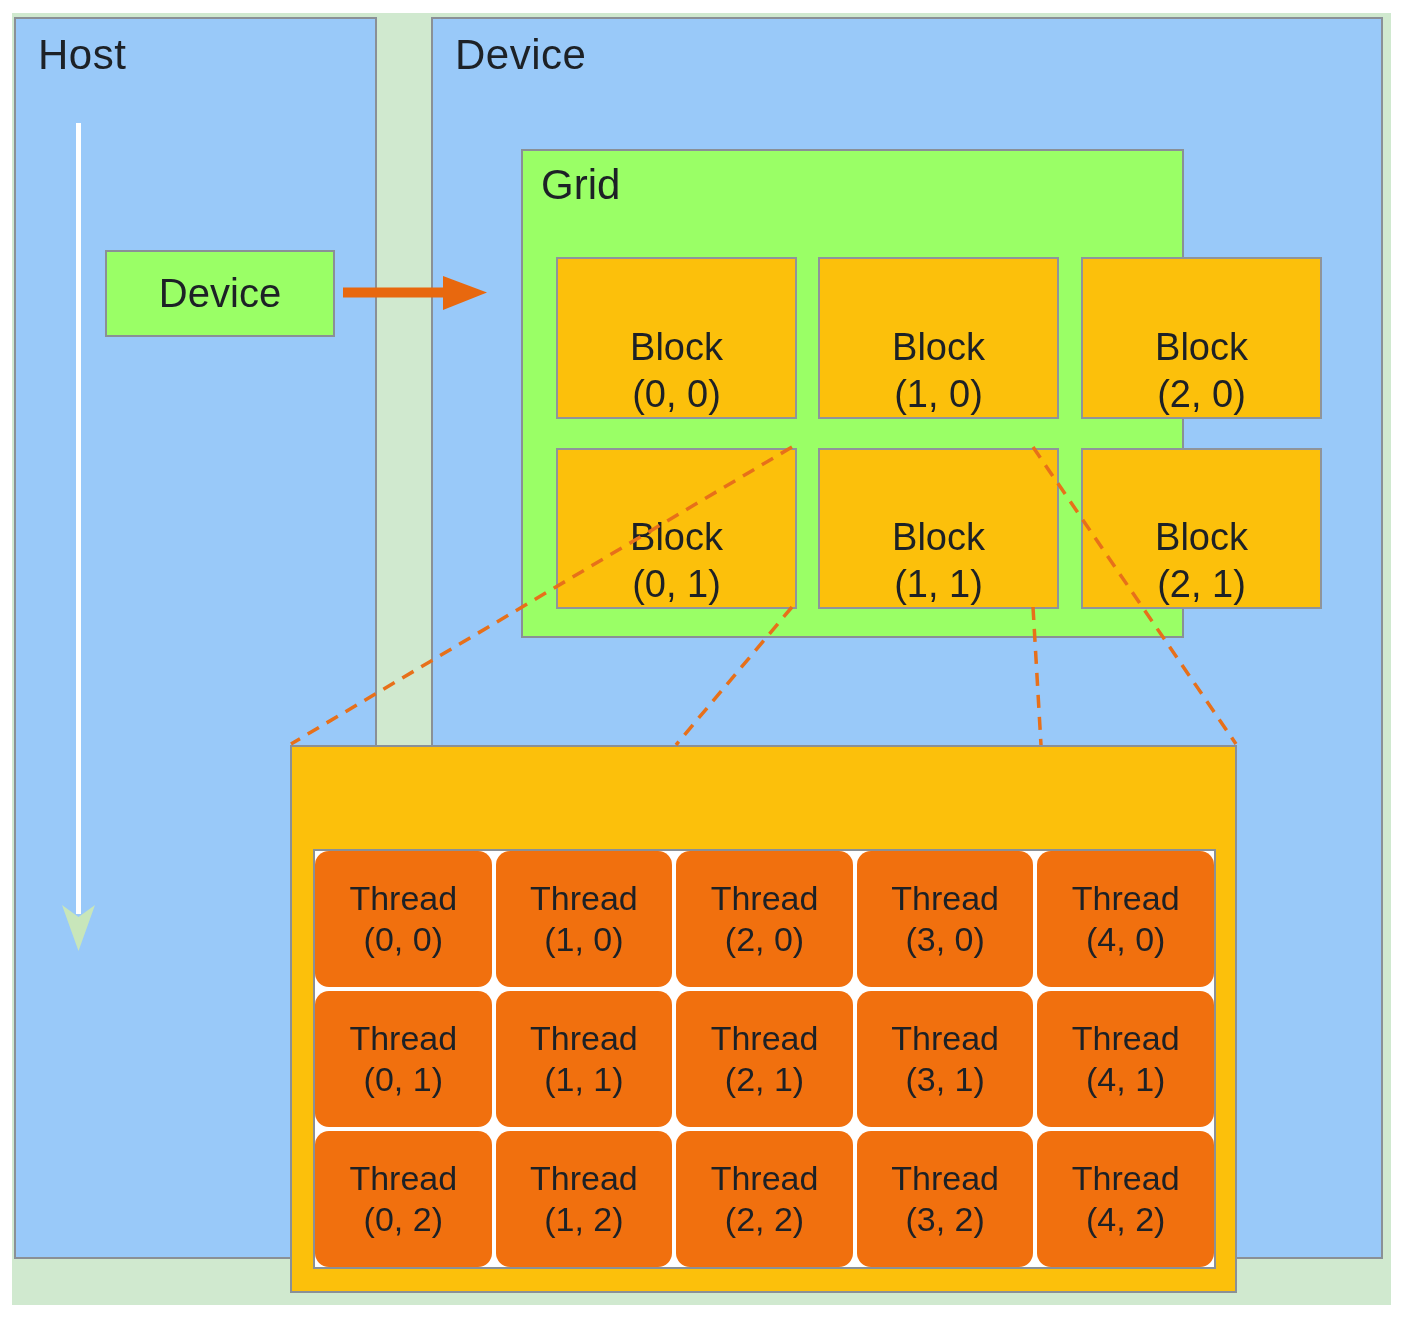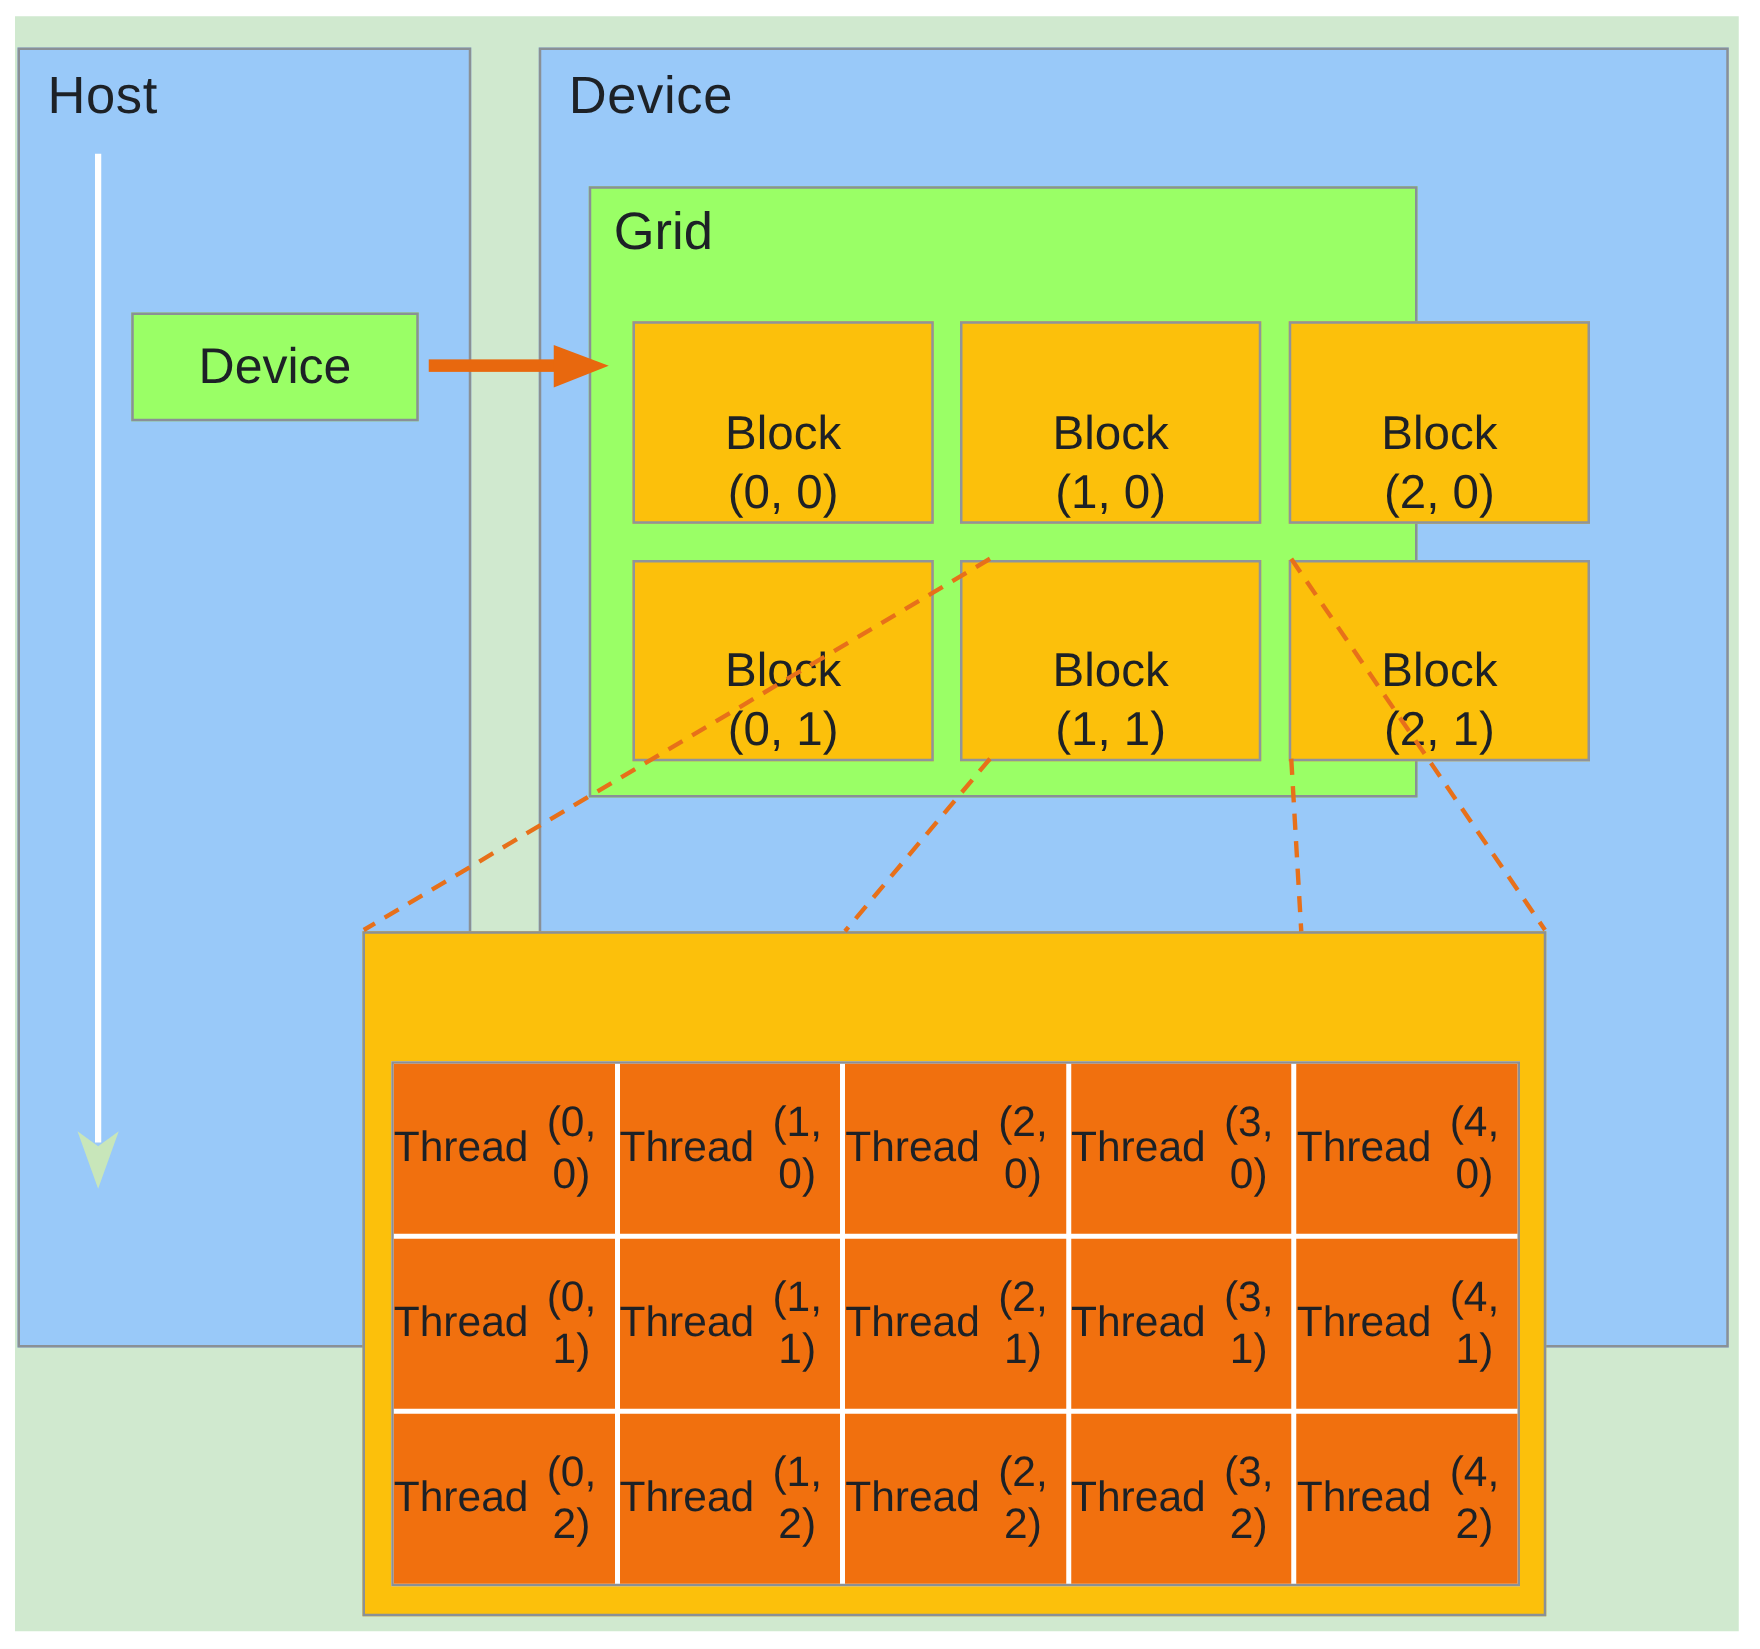--- a/index.html
+++ b/index.html
@@ -2,31 +2,31 @@
 <html><head>
 <meta charset="utf-8">
 <style>
   html,body{margin:0;padding:0;background:#ffffff;}
   .canvas{
     position:relative;width:1408px;height:1319px;overflow:hidden;
     font-family:"Liberation Sans", sans-serif;color:#1d2126;
     background:#ffffff;
   }
   .bg{position:absolute;left:12px;top:13px;width:1379px;height:1292px;background:#d0e9cf;z-index:0;}
-  .panel{position:absolute;top:17px;height:1040px;background:#99c9f9;border:2px solid #8a9096;box-sizing:border-box;z-index:1;margin-top:21px;}
+  .panel{position:absolute;top:17px;height:1242px;background:#99c9f9;border:2px solid #8a9096;box-sizing:border-box;z-index:1;}
   .panel-host{left:14px;width:363px;}
   .panel-device{left:431px;width:952px;}
   .panel-label{position:absolute;left:22px;top:12px;font-size:42px;letter-spacing:0.5px;}
   .kernel{
     position:absolute;left:105px;top:250px;width:230px;height:87px;
     background:#9aff66;border:2px solid #8a9096;box-sizing:border-box;z-index:3;
     display:flex;align-items:center;justify-content:center;font-size:40px;
   }
   .grid-box{
-    position:absolute;left:471px;top:149px;width:663px;height:489px;
+    position:absolute;left:521px;top:149px;width:663px;height:489px;
     background:#9aff66;border:2px solid #8a9096;box-sizing:border-box;z-index:2;
   }
   .grid-label{position:absolute;left:18px;top:10px;font-size:42px;}
   .block{
     position:absolute;width:241px;background:#fcc00b;border:2px solid #8f949b;box-sizing:border-box;
     display:flex;flex-direction:column;align-items:center;justify-content:flex-end;
     font-size:38px;line-height:1.22;text-align:center;z-index:3;
   }
   .bc0{left:33px;} .bc1{left:295px;} .bc2{left:558px;}
   .br0{top:106px;height:162px;} .br1{top:297px;height:161px;}
@@ -34,22 +34,22 @@
     position:absolute;left:290px;top:745px;width:947px;height:548px;
     background:#fcc00b;border:2px solid #8a9096;box-sizing:border-box;z-index:4;
   }
   .big-block-label{position:absolute;left:21px;top:16px;font-size:42px;}
   .thread-grid{
     position:absolute;left:21px;top:102px;width:903px;height:420px;
     background:#ffffff;border:2px solid #8a9096;box-sizing:border-box;
     display:grid;grid-template-columns:repeat(5,1fr);grid-template-rows:repeat(3,1fr);gap:4px;z-index:5;
   }
   .thread{
-    background:#f1700e;display:flex;flex-direction:row;align-items:center;justify-content:center;
-    font-size:34px;line-height:1.22;text-align:center;
+    background:#f1700e;display:flex;flex-direction:column;align-items:center;justify-content:center;
+    font-size:34px;line-height:1.22;text-align:center;border-radius:14px;
   }
   .overlay{position:absolute;left:0;top:0;width:1408px;height:1319px;z-index:10;pointer-events:none;}
   .dash{stroke:#e7701a;stroke-width:3.5;stroke-dasharray:13 9;fill:none;}
 </style>
 </head>
 <body>
 
 <div class="canvas">
   <div class="bg"></div>
 

